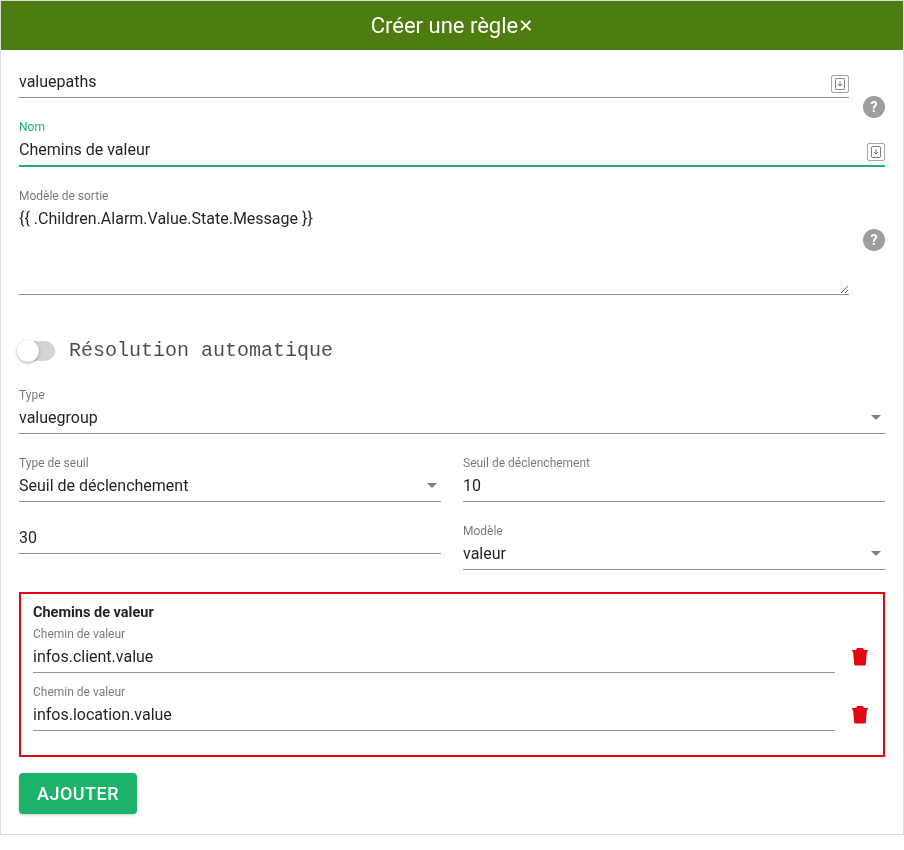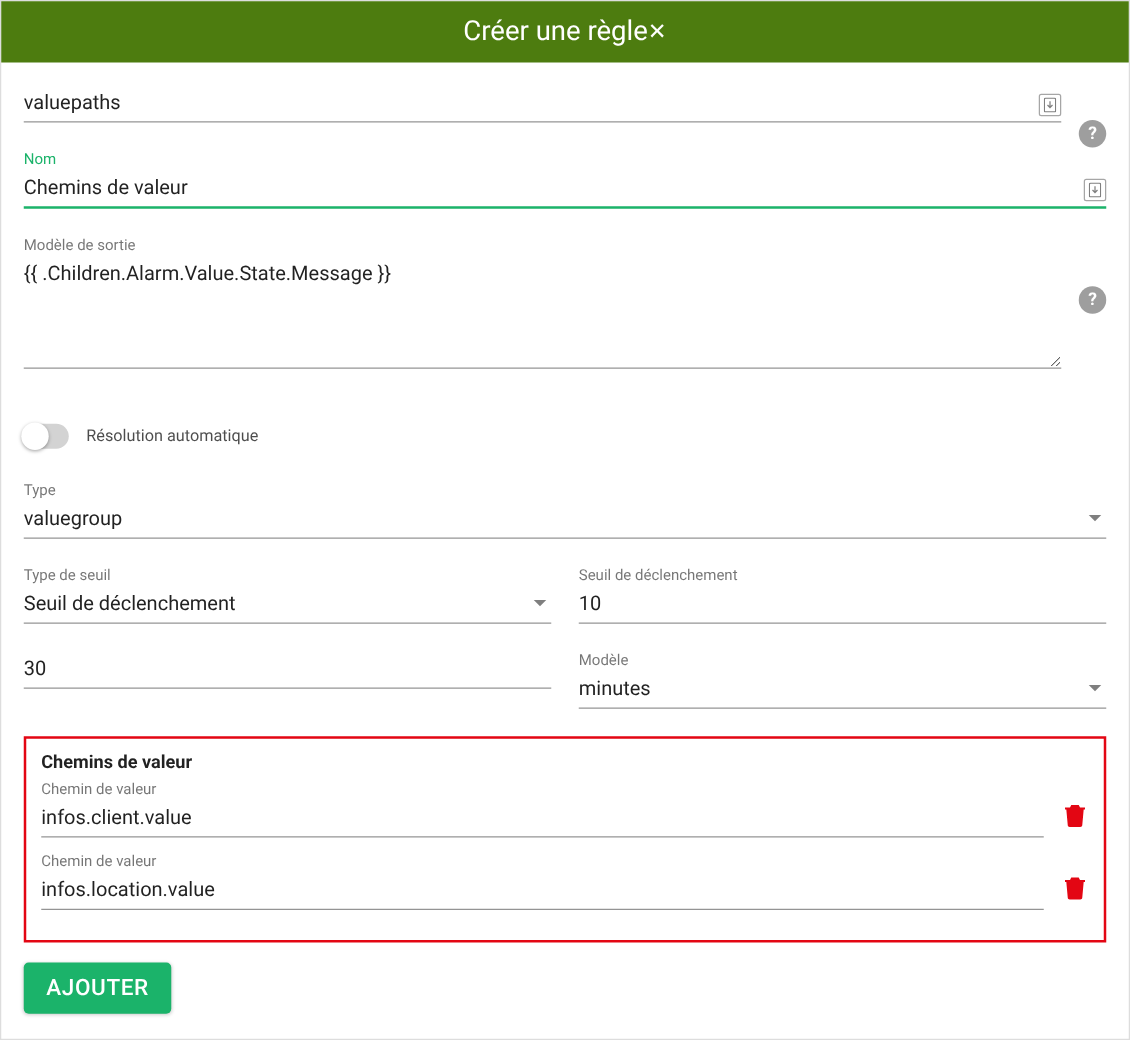--- a/index.html
+++ b/index.html
@@ -19,21 +19,21 @@
   .input-line input { flex: 1; border: none; outline: none; font-size: 16px; color: rgba(0,0,0,0.87); padding: 4px 0 6px 0; background: transparent; }
   .input-line .end-icon { width: 18px; height: 18px; display: inline-flex; align-items: center; justify-content: center; font-size: 13px; color: rgba(0,0,0,0.5); border: 1px solid rgba(0,0,0,0.35); border-radius: 2px; margin-left: 6px; margin-bottom: 4px; }
   .help-icon { width: 22px; height: 22px; border-radius: 50%; background: #9e9e9e; color: #fff; display: inline-flex; align-items: center; justify-content: center; font-size: 14px; font-weight: 700; margin-left: 14px; flex-shrink: 0; position: relative; top: -2px; }
   .with-help { display: flex; align-items: flex-end; }
   .with-help > .grow { flex: 1; }
   .textarea-wrap { position: relative; }
   .textarea { width: 100%; border: none; border-bottom: 1px solid rgba(0,0,0,0.42); outline: none; font-size: 16px; color: rgba(0,0,0,0.87); padding: 4px 0 6px 0; resize: vertical; height: 90px; font-family: inherit; }
   .switch-row { display: flex; align-items: center; margin: 18px 0 26px 0; }
   .switch { width: 36px; height: 20px; border-radius: 10px; background: #d3d3d3; position: relative; cursor: pointer; margin-right: 14px; }
   .switch-knob { width: 22px; height: 22px; border-radius: 50%; background: #fff; position: absolute; left: -2px; top: -1px; box-shadow: 0 1px 3px rgba(0,0,0,0.35); }
-  .switch-label { font-size: 13px; color: rgba(0,0,0,0.7); }
+  .switch-label { font-size: 20px; color: rgba(0,0,0,0.7); font-family: Liberation Mono, monospace; }
   .select-line { display: flex; align-items: center; border-bottom: 1px solid rgba(0,0,0,0.42); padding: 4px 0 6px 0; cursor: pointer; }
   .select-line .value { flex: 1; font-size: 16px; color: rgba(0,0,0,0.87); }
   .caret { width: 0; height: 0; border-left: 5px solid transparent; border-right: 5px solid transparent; border-top: 5px solid rgba(0,0,0,0.5); margin-right: 4px; }
   .panel { border: 2px solid #e30613; padding: 10px 12px 12px 12px; margin-top: 10px; margin-bottom: 16px; }
   .panel-title { font-size: 14.5px; font-weight: 700; color: rgba(0,0,0,0.87); margin-bottom: 6px; }
   .path-row { display: flex; align-items: flex-end; margin-bottom: 12px; gap: 14px; }
   .path-row .field { flex: 1; margin-bottom: 0; }
   .trash-btn { background: none; border: none; cursor: pointer; padding: 2px; color: #e30613; margin-bottom: 2px; }
   .add-btn { background: #1bb36a; color: #fff; border: none; font-size: 18px; font-weight: 500; letter-spacing: 0.5px; padding: 10px 18px; border-radius: 4px; cursor: pointer; box-shadow: 0 1px 3px rgba(0,0,0,0.2); }
 </style>
@@ -128,21 +128,21 @@
     
     <div class="field-row">
       <div class="field">
         <div class="input-line">
           <input type="text" value="30" style="">
         </div>
       </div>
       <div class="field">
         <label class="label">Modèle</label>
         <div class="select-line">
-          <span class="value">minutes</span>
+          <span class="value">valeur</span>
           <span class="caret"></span>
         </div>
       </div>
     </div>
 
     
     <div class="panel">
       <div class="panel-title">Chemins de valeur</div>
 
       <div class="path-row">

